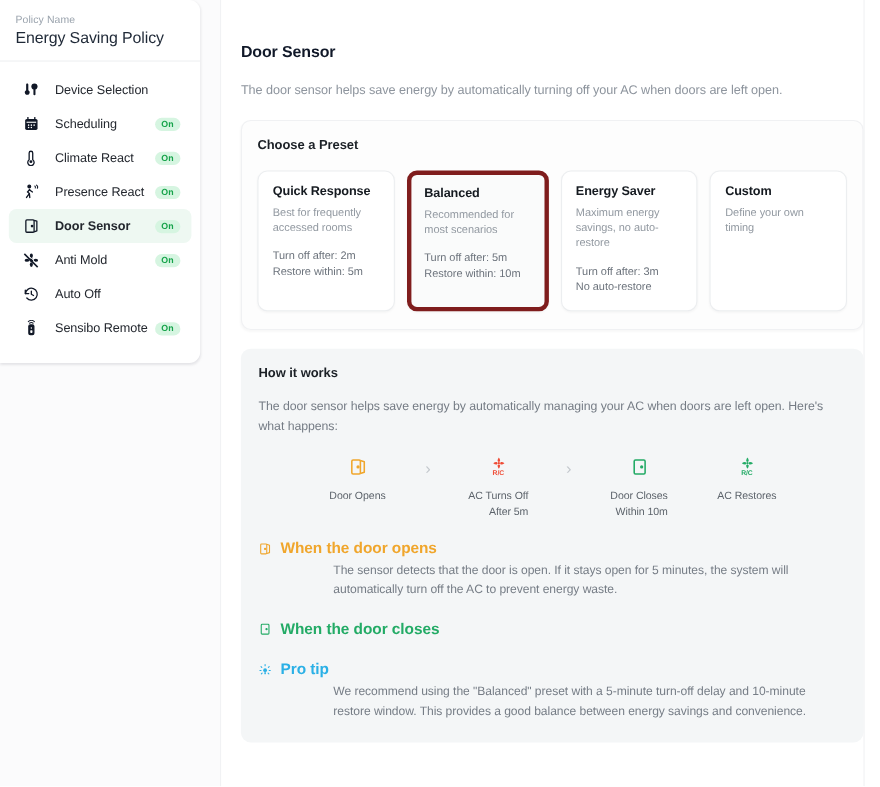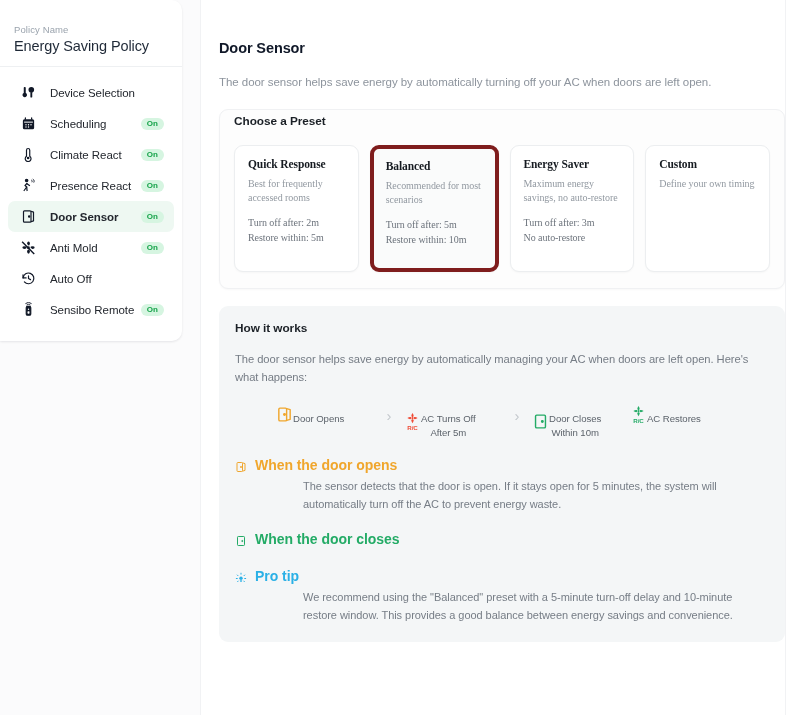--- a/index.html
+++ b/index.html
@@ -19,21 +19,21 @@
     position: relative;
   }
   .sidebar-card {
     background: #ffffff;
     border-radius: 0 10px 10px 0;
     box-shadow: 0 1px 3px rgba(16,24,40,.06), 0 1px 2px rgba(16,24,40,.04);
     width: 182px;
     overflow: hidden;
   }
   .policy-box {
-    padding: 24px 14px 12px 14px;
+    padding: 13px 14px 12px 14px;
     border-bottom: 1px solid #eef0f2;
     position: relative;
   }
   .policy-label {
     font-size: 9.5px;
     color: #9aa3ad;
     letter-spacing: .1px;
     margin-bottom: 3px;
   }
   .policy-value {
@@ -107,36 +107,35 @@
     box-shadow: 0 1px 2px rgba(0,0,0,.15);
   }
   .toggle-label { font-size: 11.5px; color: #2c3238; margin-left: 12px; letter-spacing: -.05px; }
 
   .panel {
     margin-top: 21px;
     background: #fdfdfd;
     border: 1px solid #f0f1f3;
     border-radius: 9px;
     box-shadow: 0 1px 2px rgba(16,24,40,.03);
-    padding: 4px 14px 16px 14px;
+    padding: 14px 14px 16px 14px;
   }
   .panel-title { font-size: 11.8px; font-weight: bold; color: #1b2026; letter-spacing: -.05px; }
 
   .presets { display: flex; gap: 11px; margin-top: 17px; }
   .preset {
     flex: 1 1 0;
     min-width: 0;
     border: 1px solid #eceef0;
     border-radius: 9px;
     background: #fff;
     padding: 12px 12px 12px 13px;
     min-height: 127px;
     cursor: pointer;
     box-shadow: 0 1px 2px rgba(16,24,40,.03);
-    font-family: Liberation Serif, serif;
   }
   .preset.selected {
     border: 4px solid #7f1d1d;
     background: #fafbfb;
     padding: 11px 11px 11px 12px;
   }
   .preset-name {
     font-size: 11.5px; font-weight: bold; color: #151a20;
     letter-spacing: -.1px;
   }
@@ -160,22 +159,22 @@
   .hiw-title { font-size: 11.8px; font-weight: bold; color: #1b2026; letter-spacing:-.05px;}
   .hiw-intro {
     margin-top: 15px;
     font-size: 11.2px; color: #757c85; line-height: 1.62; letter-spacing: -.05px;
   }
   .flow {
     display: flex; align-items: flex-start; justify-content: center;
     margin-top: 17px; gap: 0px;
   }
   .flow-step {
-    display: flex; align-items: center;
-    width: 98px; text-align: center;
+    display: flex; flex-direction: column; align-items: center;
+    width: 98px; text-align: right;
   }
   .flow-ic { height: 22px; display:flex; align-items:center; justify-content:center; }
   .flow-lbl {
     margin-top: 9px; font-size: 9.6px; color: #5c636b; line-height: 1.45;
     letter-spacing: -.05px;
   }
   .flow-arrow {
     color: #c3c8cd; font-size: 15px; line-height: 1;
     padding-top: 5px; width: 30px; text-align: center;
   }

